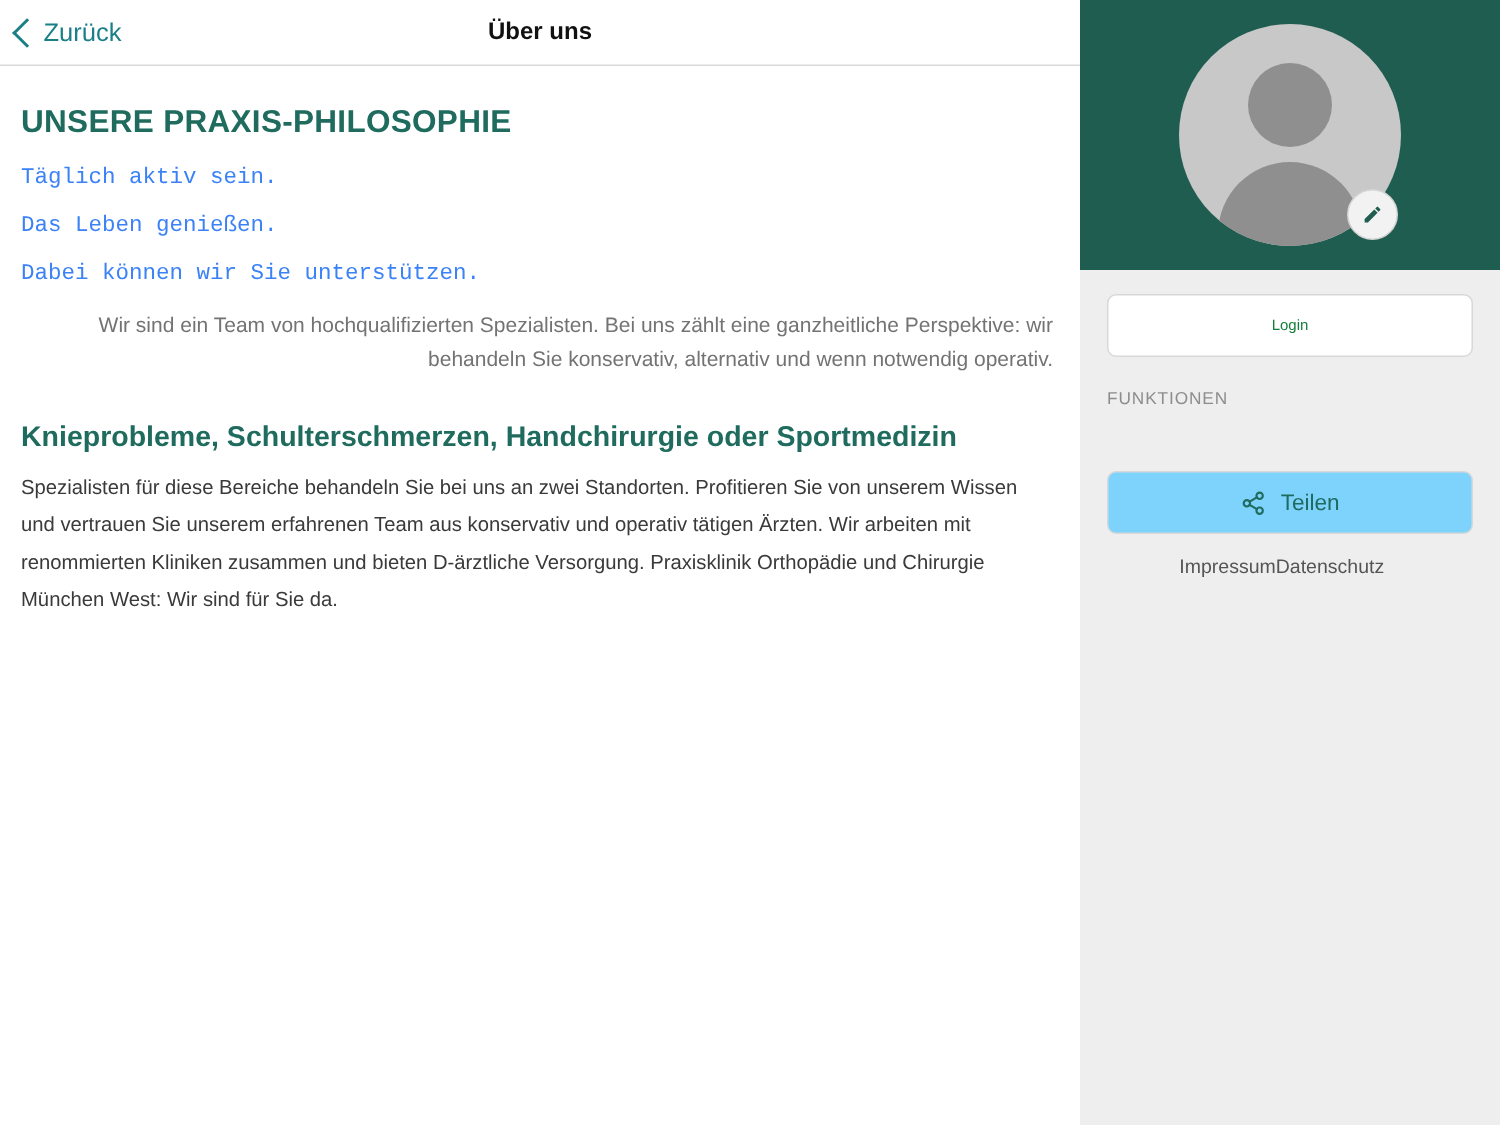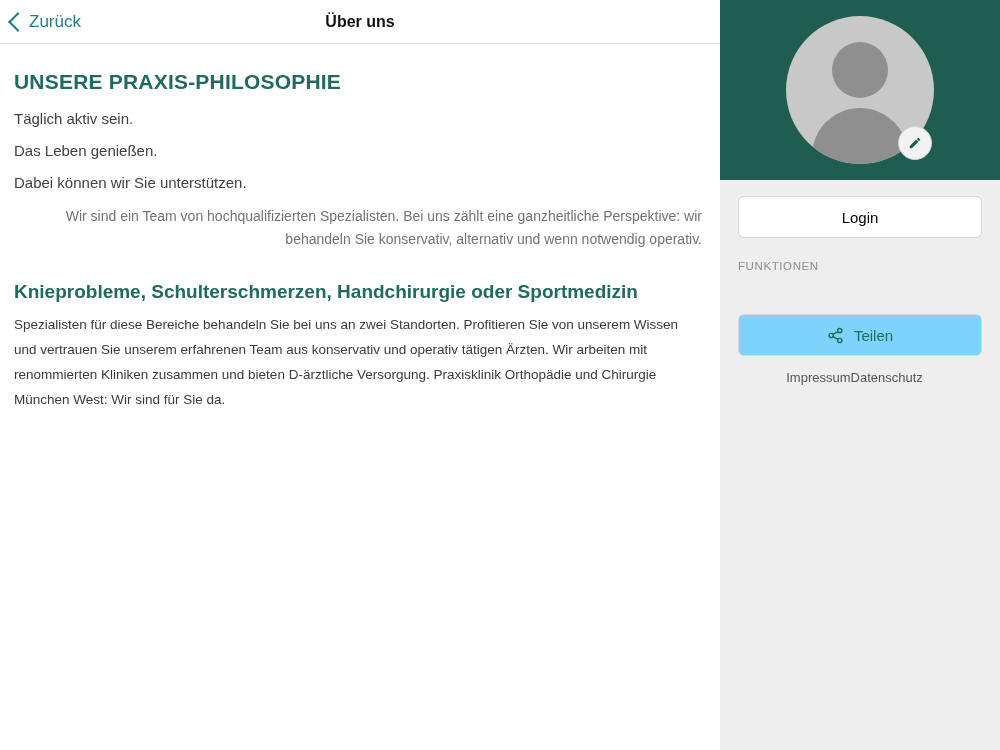--- a/index.html
+++ b/index.html
@@ -77,22 +77,23 @@
     box-sizing: border-box;
   }
   .section-title {
     color: #1f6b5e;
     font-size: 21px;
     margin: 10px 0 16px 0;
     letter-spacing: 0.2px;
   }
   .philosophy-line {
     font-size: 15px;
-    color: #404040;
+    color: #3b82f6;
     margin-bottom: 14px;
+    font-family: Liberation Mono, monospace;
   }
   .body-paragraph {
     font-size: 14px;
     color: #737373;
     line-height: 1.65;
     margin: 1px 0 0 0;
     max-width: 690px;
     text-align: right;
   }
   .subsection-title {
@@ -175,22 +176,22 @@
 
   .login-wrap {
     padding: 16px 18px 0 18px;
   }
   .login-button {
     width: 100%;
     height: 42px;
     background: #ffffff;
     border: 1px solid #d8d8d8;
     border-radius: 6px;
-    color: #000000;
-    font-size: 15px;
+    color: #15803d;
+    font-size: 10px;
     font-family: "Liberation Sans", sans-serif;
     cursor: pointer;
   }
 
   .group-label {
     font-size: 11.5px;
     color: #8d8d8d;
     letter-spacing: 0.6px;
     margin: 22px 0 6px 18px;
   }

